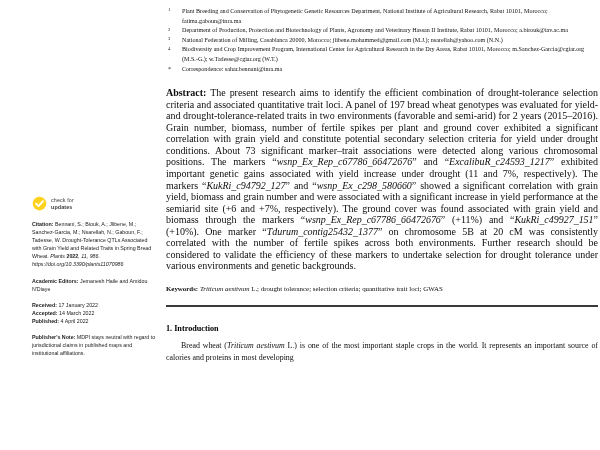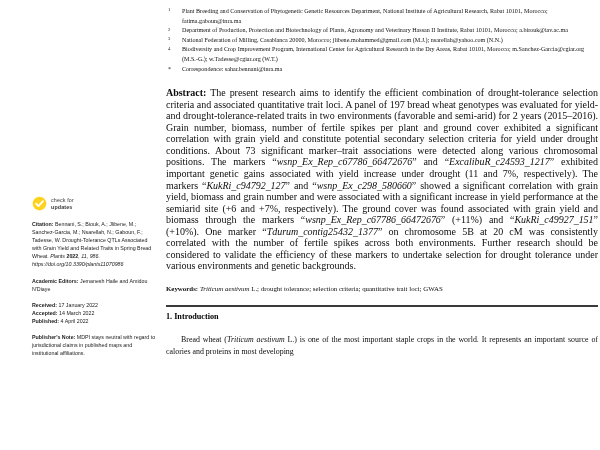--- a/index.html
+++ b/index.html
@@ -124,30 +124,30 @@
   .keywords i { font-style: italic; }
 
   .rule {
     margin-top: 11px;
     height: 1.1px;
     background: #3a3a3a;
     width: 100%;
   }
 
   .section-head {
-    margin-top: 5px;
+    margin-top: 17px;
     font-family: "Liberation Serif", serif;
     font-weight: 700;
     font-size: 8.2px;
     line-height: 10px;
     color: #000000;
   }
 
   .body-par {
-    margin-top: 12px;
+    margin-top: 6px;
     font-size: 7.9px;
     line-height: 12.2px;
     text-align: justify;
     color: #0d0d0d;
     text-indent: 15px;
   }
   .body-par i { font-style: italic; }
 </style>
 </head>
 <body>

